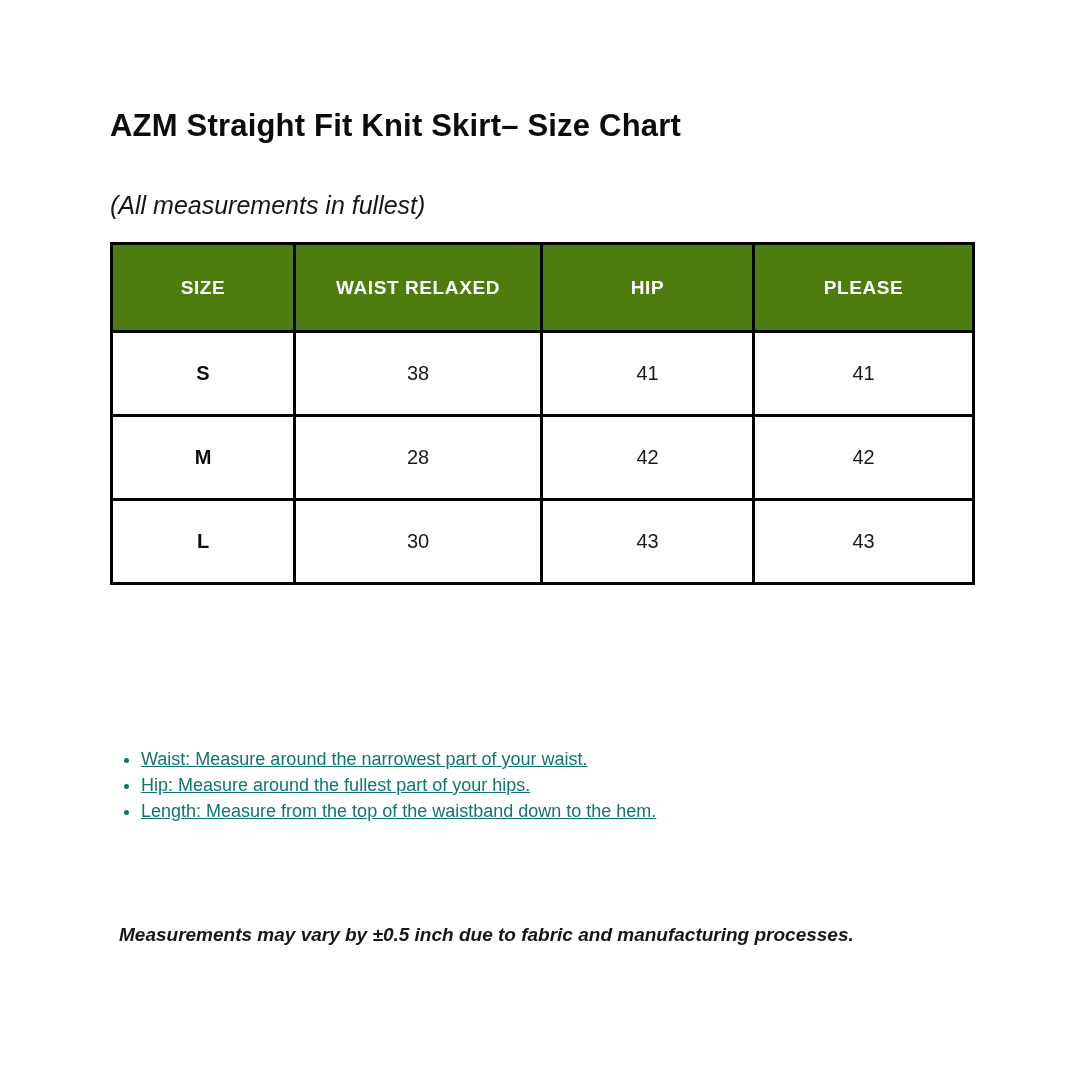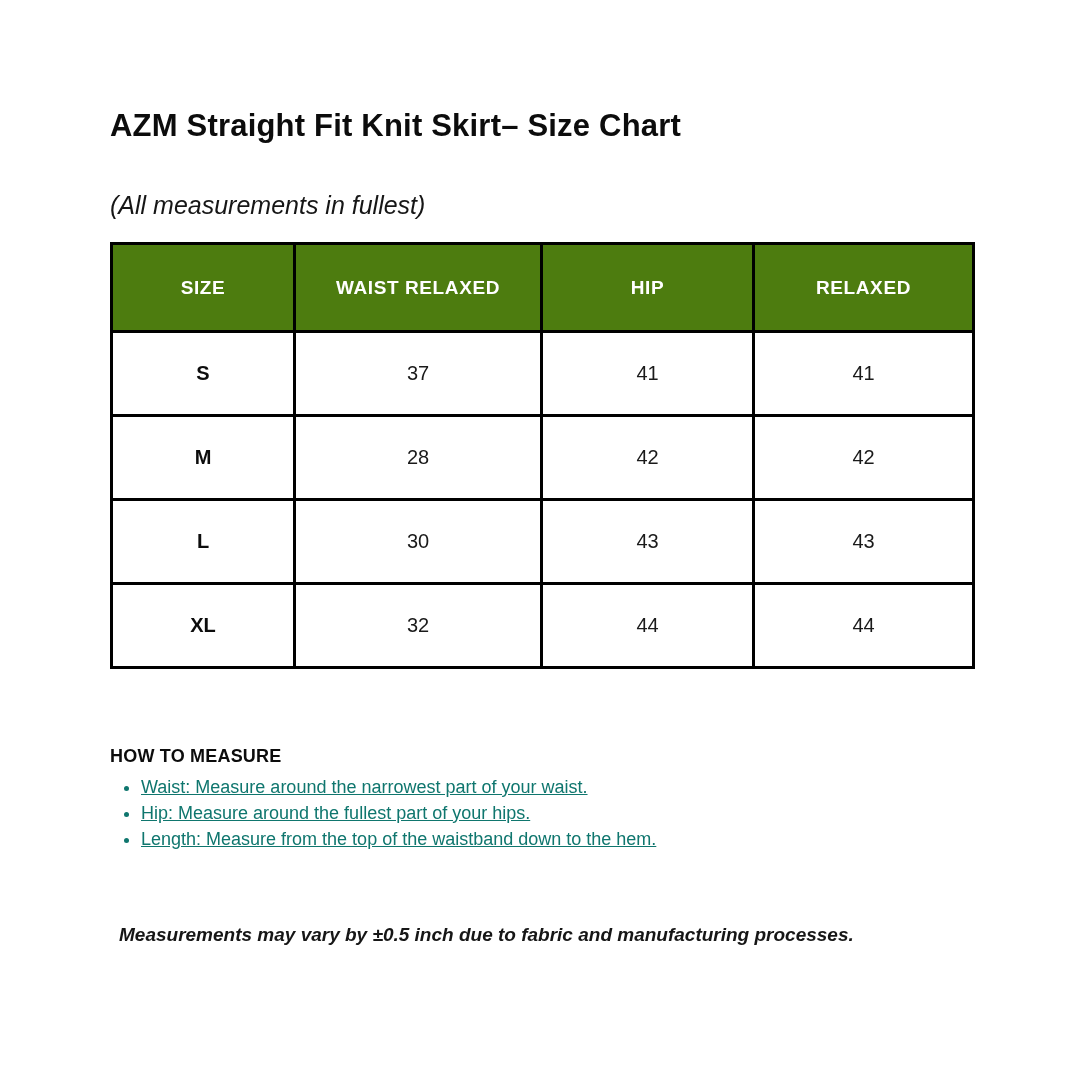--- a/index.html
+++ b/index.html
@@ -131,53 +131,46 @@
       <col class="col-size">
       <col class="col-waist">
       <col class="col-hip">
       <col class="col-length">
     </colgroup>
     <thead>
       <tr>
         <th>SIZE</th>
         <th>WAIST RELAXED</th>
         <th>HIP</th>
-        <th>RELAXED</th>
+        <th>PLEASE</th>
       </tr>
     </thead>
     <tbody>
       <tr>
         <td class="size-cell">S</td>
-        <td>37</td>
+        <td>38</td>
         <td>41</td>
         <td>41</td>
       </tr>
       <tr>
         <td class="size-cell">M</td>
         <td>28</td>
         <td>42</td>
         <td>42</td>
       </tr>
       <tr>
         <td class="size-cell">L</td>
         <td>30</td>
         <td>43</td>
         <td>43</td>
       </tr>
-      <tr>
-        <td class="size-cell">XL</td>
-        <td>32</td>
-        <td>44</td>
-        <td>44</td>
-      </tr>
     </tbody>
   </table>
 
   <div class="how-to-measure">
-    <h2>HOW TO MEASURE</h2>
     <ul>
       <li>Waist: Measure around the narrowest part of your waist.</li>
       <li>Hip: Measure around the fullest part of your hips.</li>
       <li>Length: Measure from the top of the waistband down to the hem.</li>
     </ul>
   </div>
 
   <div class="please-note">
     <p>Measurements may vary by ±0.5 inch due to fabric and manufacturing processes.</p>
   </div>

